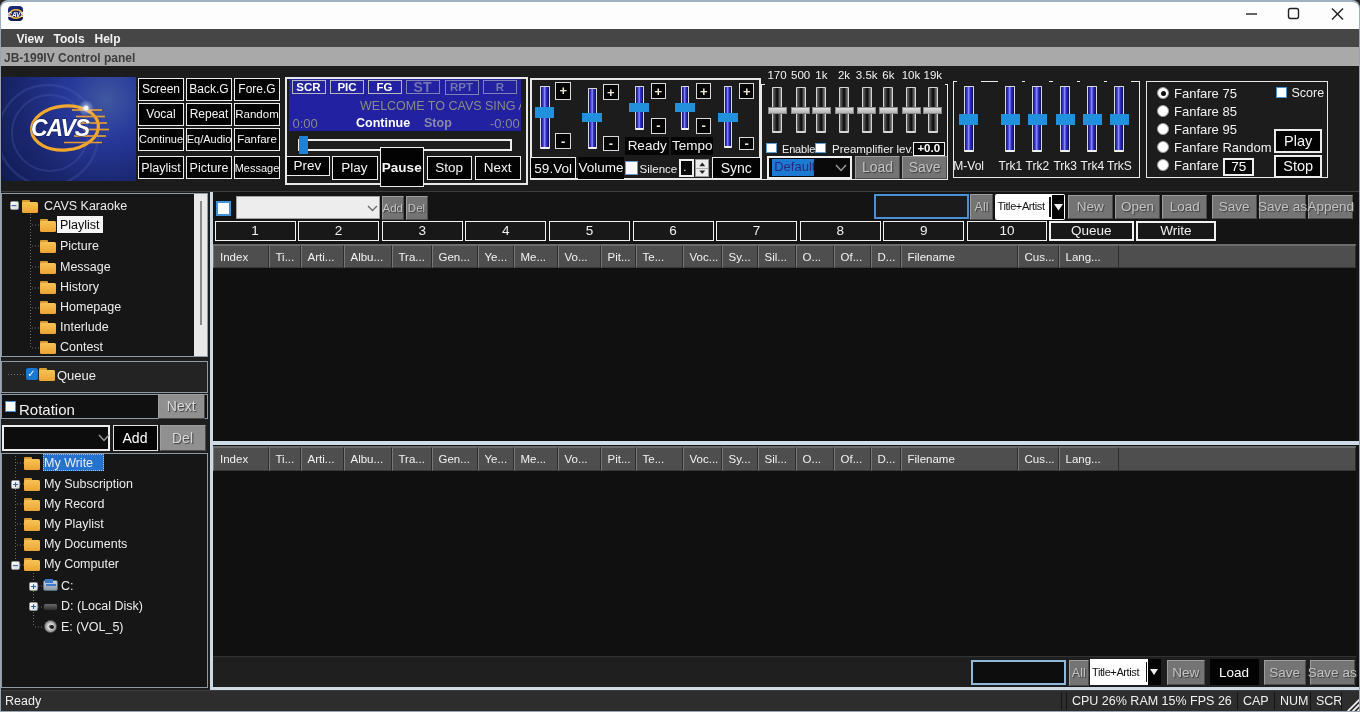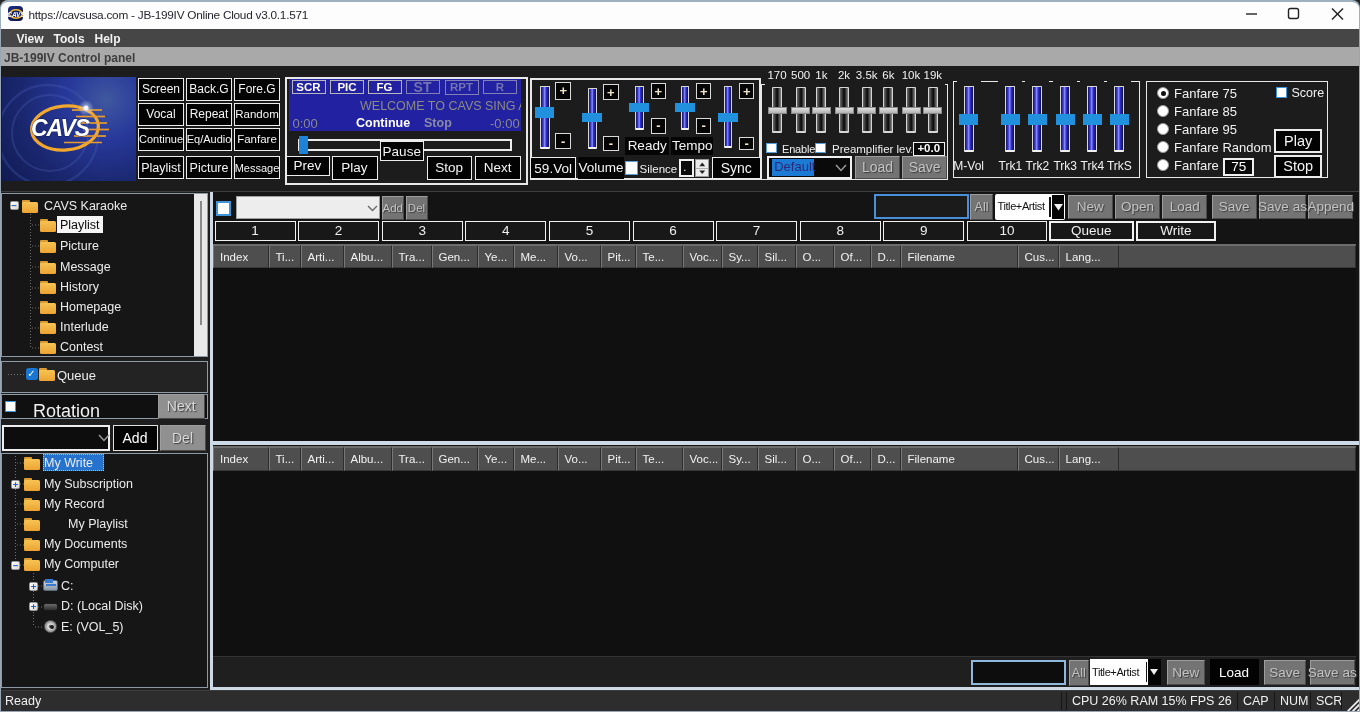--- a/index.html
+++ b/index.html
@@ -67,21 +67,20 @@
 <body>
 <div id="win">
 
 <div id="titlebar" class="abs"></div>
 <div id="appicon" class="abs">
   <svg width="16" height="16" viewBox="0 0 16 16">
     <ellipse cx="8" cy="8" rx="6.5" ry="4.2" fill="none" stroke="#f5b82e" stroke-width="1.5"></ellipse>
     <text x="8" y="10.5" font-family="Liberation Sans, sans-serif" font-size="6.5" font-weight="bold" font-style="italic" fill="#fff" text-anchor="middle">CAVS</text>
   </svg>
 </div>
-<div id="titletext" class="abs">https://cavsusa.com - JB-199IV Online Cloud v3.0.1.571</div>
 <svg class="abs" style="left:1245px; top:6px;" width="110" height="16" viewBox="0 0 110 16">
   <line x1="1" y1="8" x2="12" y2="8" stroke="#222" stroke-width="1.4"></line>
   <rect x="43.5" y="2.5" width="10" height="10" rx="2" fill="none" stroke="#222" stroke-width="1.4"></rect>
   <line x1="87" y1="2.5" x2="98" y2="13.5" stroke="#222" stroke-width="1.4"></line>
   <line x1="98" y1="2.5" x2="87" y2="13.5" stroke="#222" stroke-width="1.4"></line>
 </svg>
 
 <div id="menubar" class="abs"></div>
 <div class="menuitem abs" style="left:16.5px;">View</div>
 <div class="menuitem abs" style="left:53.5px;">Tools</div>
@@ -145,21 +144,21 @@
     <div class="abs" style="left:71px; top:20.5px; width:161px; color:#8c8c80; font-size:12.5px; white-space:nowrap; overflow:hidden;">WELCOME TO CAVS SING AN</div>
     <div class="abs" style="left:3.5px; top:37.5px; color:#8a8a8a; font-size:13px;">0:00</div>
     <div class="abs" style="left:67px; top:37.5px; color:#ffffff; font-weight:bold; font-size:12.5px;">Continue</div>
     <div class="abs" style="left:135px; top:37.5px; color:#8a8aa6; font-weight:bold; font-size:12.5px;">Stop</div>
     <div class="abs" style="left:201px; top:37.5px; color:#8a8a8a; font-size:13px;">-0:00</div>
   </div>
   <div class="abs" style="left:297.5px; top:139px; width:214px; height:11.5px; border:2px solid #ececec; background:#1d1d1d;"></div>
   <div class="abs" style="left:298.5px; top:135.5px; width:9px; height:18px; background:#1e82d7;"></div>
   <div class="bk abs" style="left:285.5px; top:155.5px; width:44px;   height:20px; font-size:13.5px;">Prev</div>
   <div class="bk abs" style="left:331.5px; top:155.5px; width:46px;   height:24px; font-size:13.5px;">Play</div>
-  <div class="bk abs" style="left:379.5px; top:141px; width:44.5px; height:20px; font-size:13.5px;">Pause</div>
+  <div class="bk abs" style="left:379.5px; top:147px; width:44.5px; height:40px; font-size:13.5px;font-weight:bold;">Pause</div>
   <div class="bk abs" style="left:426.5px; top:155.5px; width:45.5px; height:24px; font-size:13.5px;">Stop</div>
   <div class="bk abs" style="left:474.5px; top:155.5px; width:46.5px; height:24px; font-size:13.5px;">Next</div>
 </div>
 <div id="volgrp">
   <div class="grp abs" style="left:529.5px; top:78px; width:231.5px; height:102px;"></div>
   <div class="vtrack abs" style="left:539.8px; top:86px;   width:10px; height:62.5px;"></div>
   <div class="thumb abs" style="left:534.9px; top:107.3px; width:19.5px; height:11.2px;"></div>
   <div class="pm abs" style="left:555.2px; top:82px;    width:16.3px; height:17.5px;">+</div>
   <div class="pm abs" style="left:555.3px; top:133px;   width:15.8px; height:16.3px;">-</div>
   <div class="vtrack abs" style="left:587.8px; top:87.5px; width:9px; height:61.8px;"></div>
@@ -330,21 +329,21 @@
   <div class="treebox abs" style="left:1px; top:360.5px; width:206.5px; height:32.5px; background:#232323;"></div>
   <svg class="abs" style="left:0px; top:360px;" width="60" height="32" viewBox="0 0 60 32">
     <line x1="8" y1="14.5" x2="25" y2="14.5" stroke="#707070" stroke-width="1" stroke-dasharray="1,2"></line>
   </svg>
   <div class="abs" style="left:25.5px; top:368px; width:12px; height:12px; background:#1976d2; border-radius:2.5px; color:#fff; font-size:10px; line-height:12px; text-align:center;">✓</div>
   <div class="folder abs" style="left:39px; top:368px;"></div>
   <div class="titem abs" style="left:57px; top:367.5px; font-size:13px;">Queue</div>
 
   <div class="treebox abs" style="left:1px; top:393.5px; width:206.5px; height:25.5px; background:#101010;"></div>
   <div class="abs" style="left:4.5px; top:400.5px; width:11px; height:11px; background:#ffffff; border:1px solid #4193d8;"></div>
-  <div class="abs" style="left:33px; top:400.5px; color:#f0f0f0; font-size:18px;">Rotation</div>
+  <div class="abs" style="left:19px; top:400.5px; color:#f0f0f0; font-size:15px;">Rotation</div>
   <div class="gb abs" style="left:157.5px; top:394px; width:47.5px; height:24.5px; font-size:14px; background:#909090; color:#d9d9d9;">Next</div>
 
   <div class="abs" style="left:2px; top:425px; width:108px; height:25.5px; background:#0d0d0d; border:2.5px solid #eeeeee;">
     <svg class="abs" style="left:94px; top:7px;" width="12" height="8" viewBox="0 0 12 8">
           <path d="M1 1 L6 6.5 L11 1" fill="none" stroke="#9a9a9a" stroke-width="1.5"></path>
         </svg>
   </div>
   <div class="abs" style="left:112.5px; top:424.5px; width:45px; height:26.5px; background:#050505; border:1px solid #e0e0e0; color:#fff; font-size:14px; display:flex; align-items:center; justify-content:center;">Add</div>
   <div class="gb abs" style="left:159.5px; top:425px; width:46px; height:26px; font-size:14px; background:#909090; color:#d9d9d9;">Del</div>
 
@@ -366,21 +365,21 @@
   </svg>
   <div class="folder abs" style="left:24px; top:456.5px;"></div>
   <div class="abs" style="left:42.5px; top:453.8px; width:61px; height:17.5px; background:#2573cf; border:1px dotted #9cc3ee;"></div>
   <div class="titem abs" style="left:44px; top:455.5px;">My Write</div>
   <div class="expbox abs" style="left:11px; top:479.5px;">+</div>
   <div class="folder abs" style="left:24px; top:477.5px;"></div>
   <div class="titem abs" style="left:44px; top:476.5px;">My Subscription</div>
   <div class="folder abs" style="left:24px; top:497.5px;"></div>
   <div class="titem abs" style="left:44px; top:496.5px;">My Record</div>
   <div class="folder abs" style="left:24px; top:517.5px;"></div>
-  <div class="titem abs" style="left:44px; top:516.5px;margin-left:24px;">My Playlist</div>
+  <div class="titem abs" style="left:44px; top:516.5px;">My Playlist</div>
   <div class="folder abs" style="left:24px; top:538px;"></div>
   <div class="titem abs" style="left:44px; top:537px;">My Documents</div>
   <div class="expbox abs" style="left:11px; top:560.5px;">−</div>
   <div class="folder abs" style="left:24px; top:558px;"></div>
   <div class="titem abs" style="left:44px; top:557px;">My Computer</div>
   <div class="expbox abs" style="left:29px; top:581.5px;">+</div>
   <div class="abs diskC" style="left:43px; top:580px;"></div>
   <div class="titem abs" style="left:61px; top:578.5px;">C:</div>
   <div class="expbox abs" style="left:29px; top:602px;">+</div>
   <div class="abs diskD" style="left:43px; top:601px;"></div>

